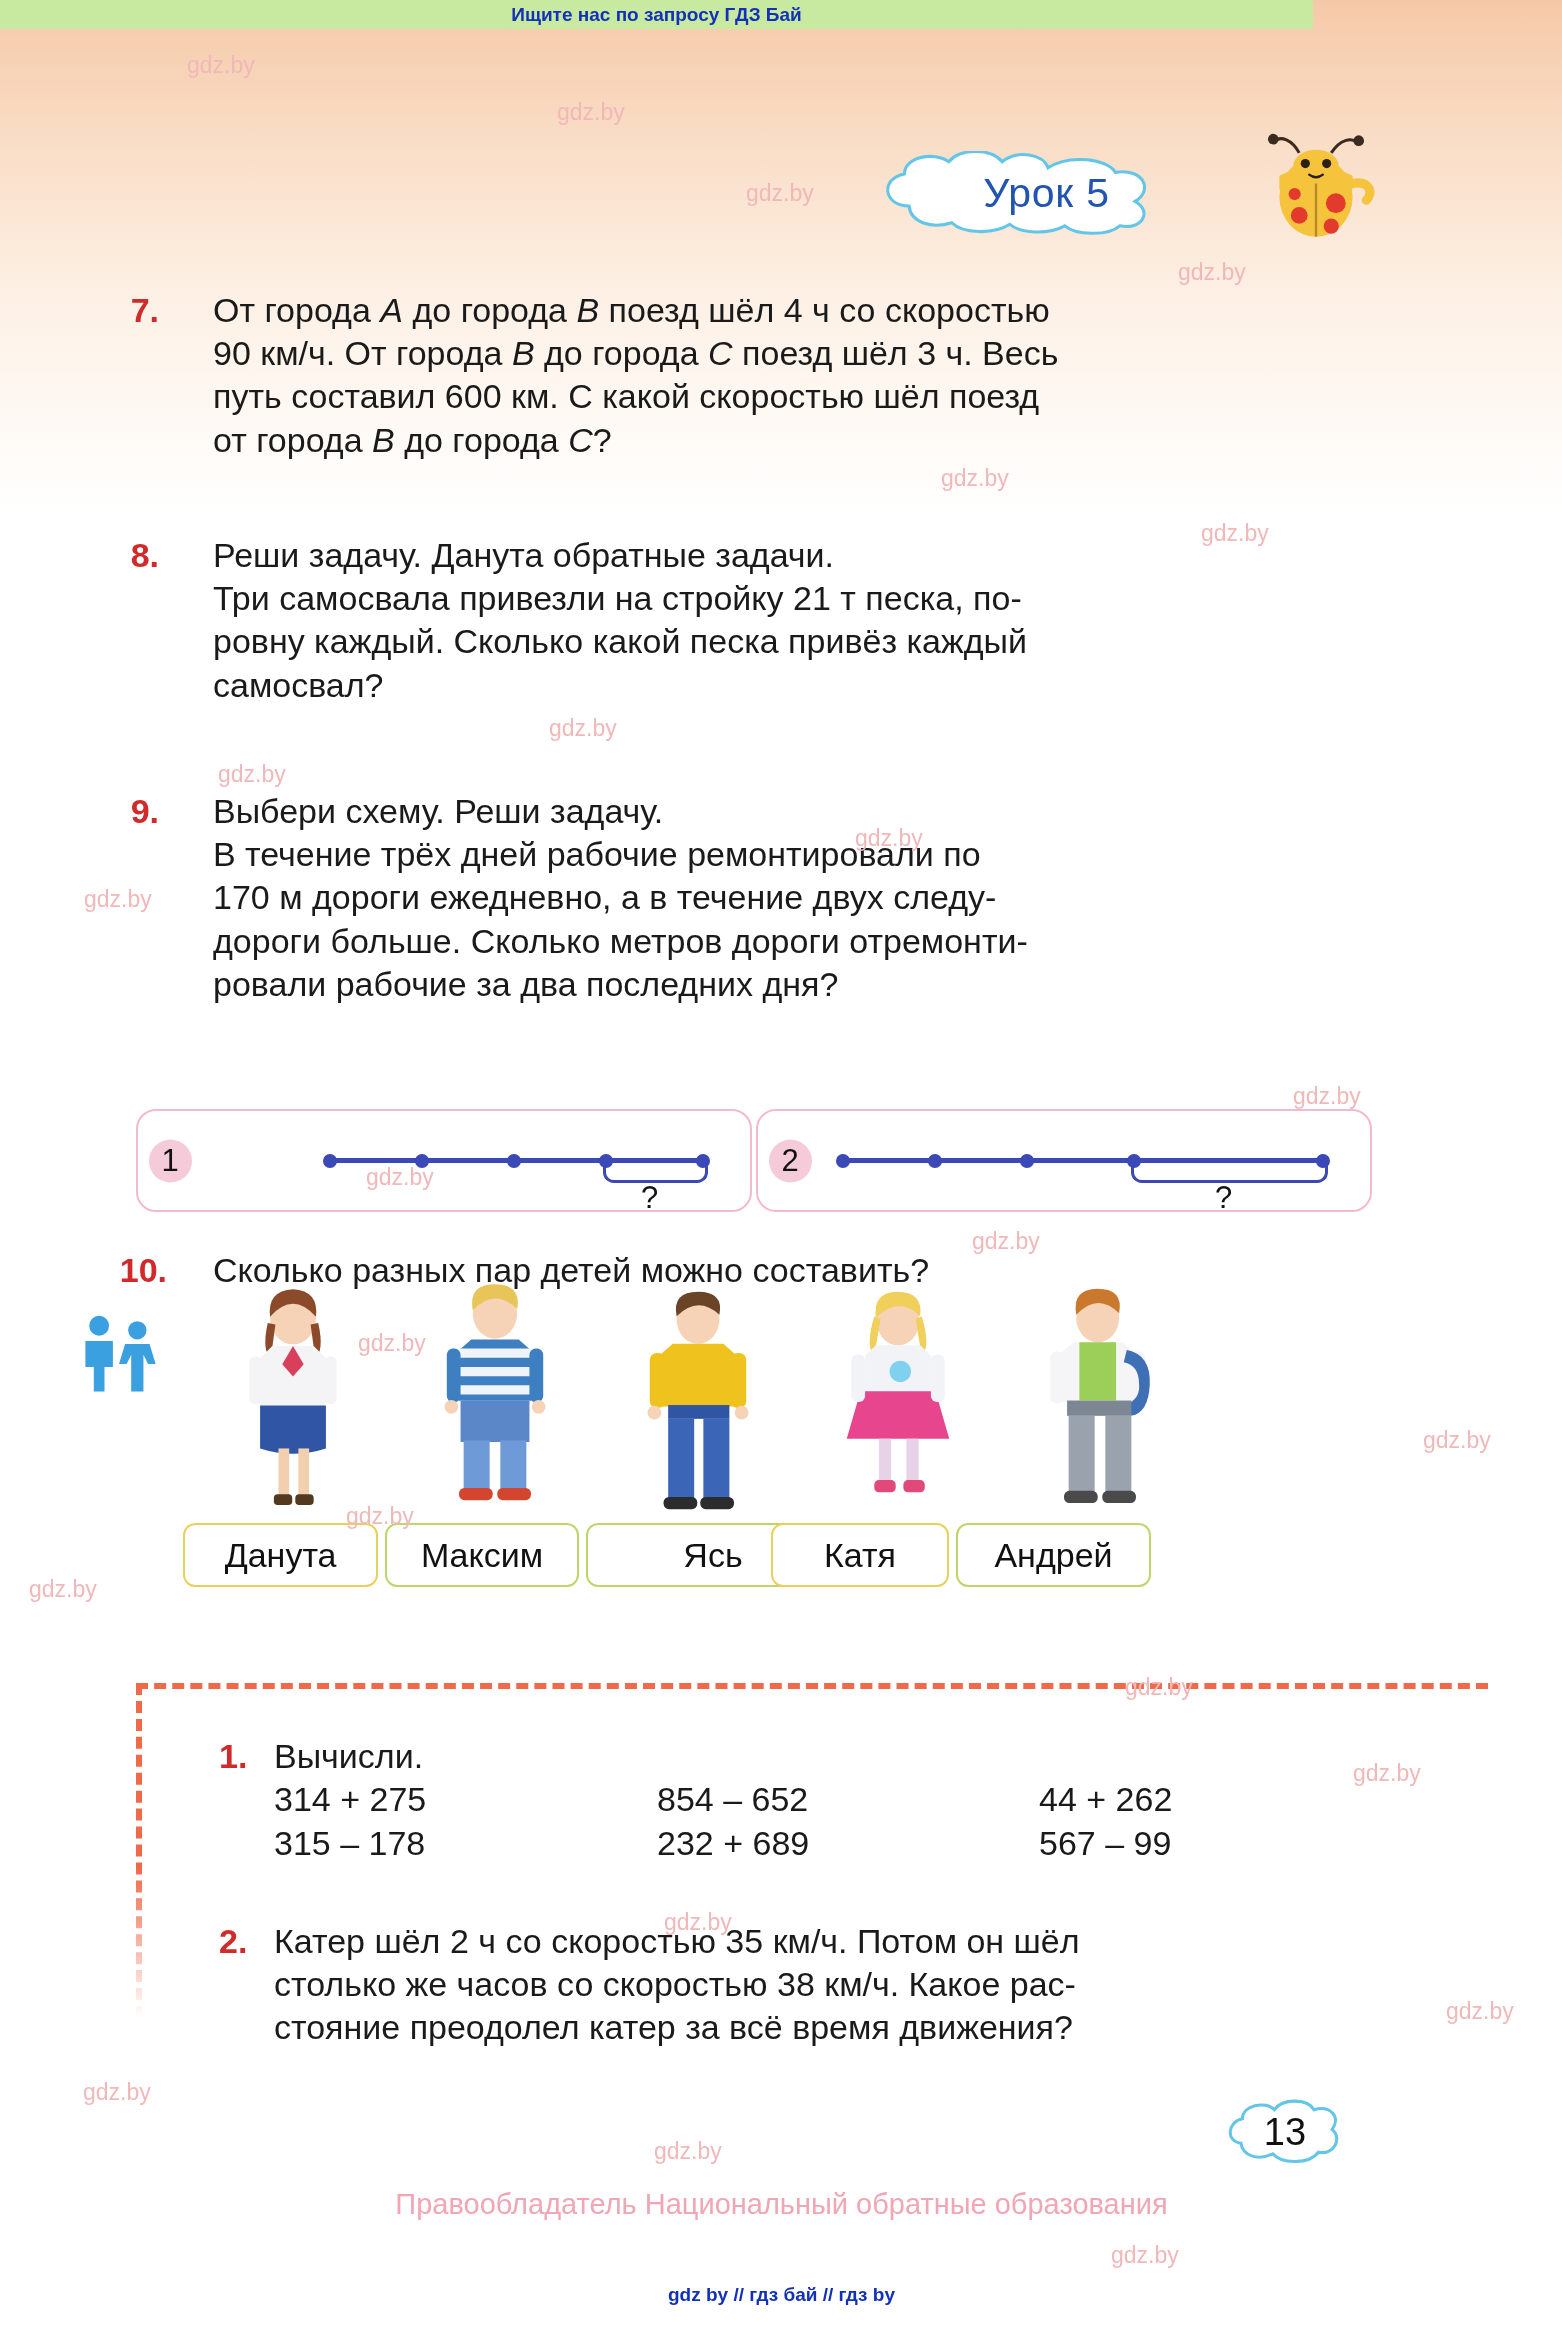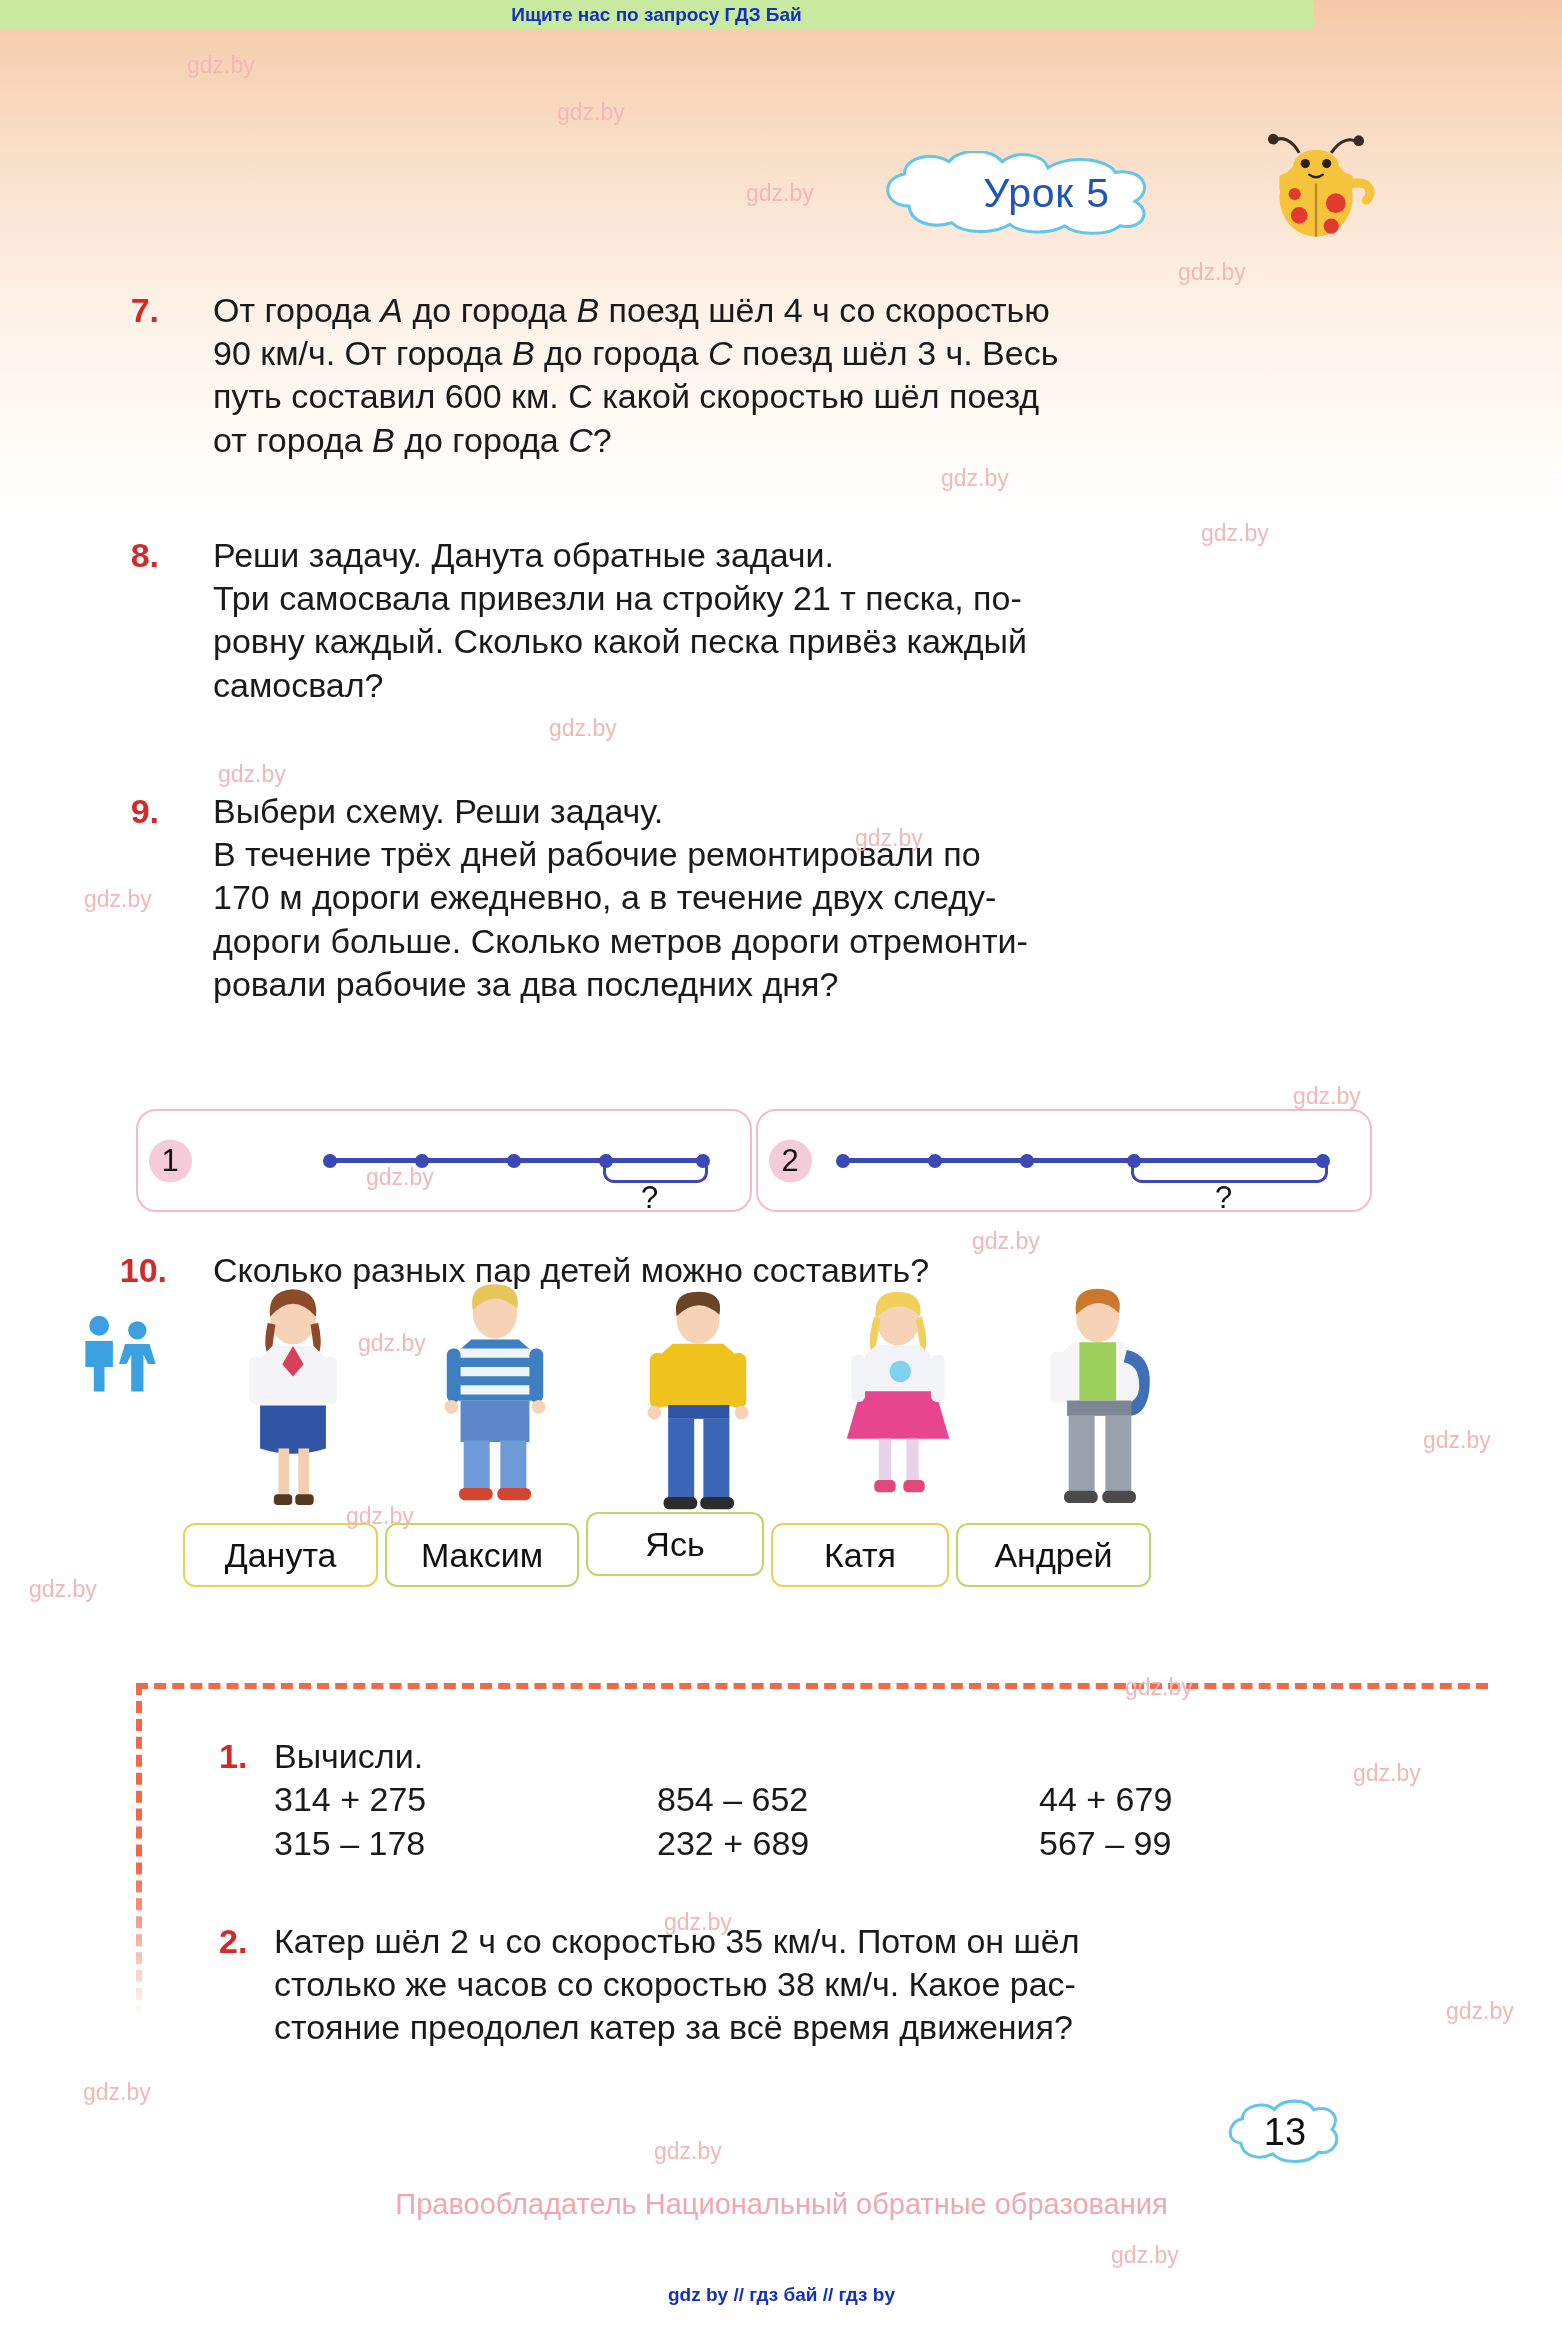--- a/index.html
+++ b/index.html
@@ -328,40 +328,40 @@
         <rect x="118" y="270" width="44" height="16" rx="7" fill="#4a4a4a"></rect>
       </svg>
     </div>
 
     <div class="namebox yellow" style="left:6.1px;top:222px;width:191px;">
       <span>Данута</span>
     </div>
     <div class="namebox" style="left:208px;top:222px;width:190px;">
       <span>Максим</span>
     </div>
-    <div class="namebox" style="left:409px;top:211px;width:174px;">
+    <div class="namebox" style="left:409px;top:222px;width:174px;padding-left:38px;">
       <span>Ясь</span>
     </div>
     <div class="namebox yellow" style="left:594px;top:222px;width:174px;">
       <span>Катя</span>
     </div>
     <div class="namebox" style="left:779px;top:222px;width:191px;">
       <span>Андрей</span>
     </div>
   </div>
 
   <div class="hw-frame"></div>
 
   <div class="hwnum" style="left:219px;top:1737px;">1.</div>
   <div class="body" style="left:274px;top:1735px;width:1071px;">
     <div>Вычисли.</div>
     <div style="position:relative;height:44px;">
       <span style="position:absolute;left:0;">314 + 275</span>
       <span style="position:absolute;left:383px;">854 – 652</span>
-      <span style="position:absolute;left:765px;">44 + 679</span>
+      <span style="position:absolute;left:765px;">44 + 262</span>
     </div>
     <div style="position:relative;height:44px;">
       <span style="position:absolute;left:0;">315 – 178</span>
       <span style="position:absolute;left:383px;">232 + 689</span>
       <span style="position:absolute;left:765px;">567 – 99</span>
     </div>
   </div>
 
   <div class="hwnum" style="left:219px;top:1922px;">2.</div>
   <div class="body" style="left:274px;top:1920px;width:1102px;">

